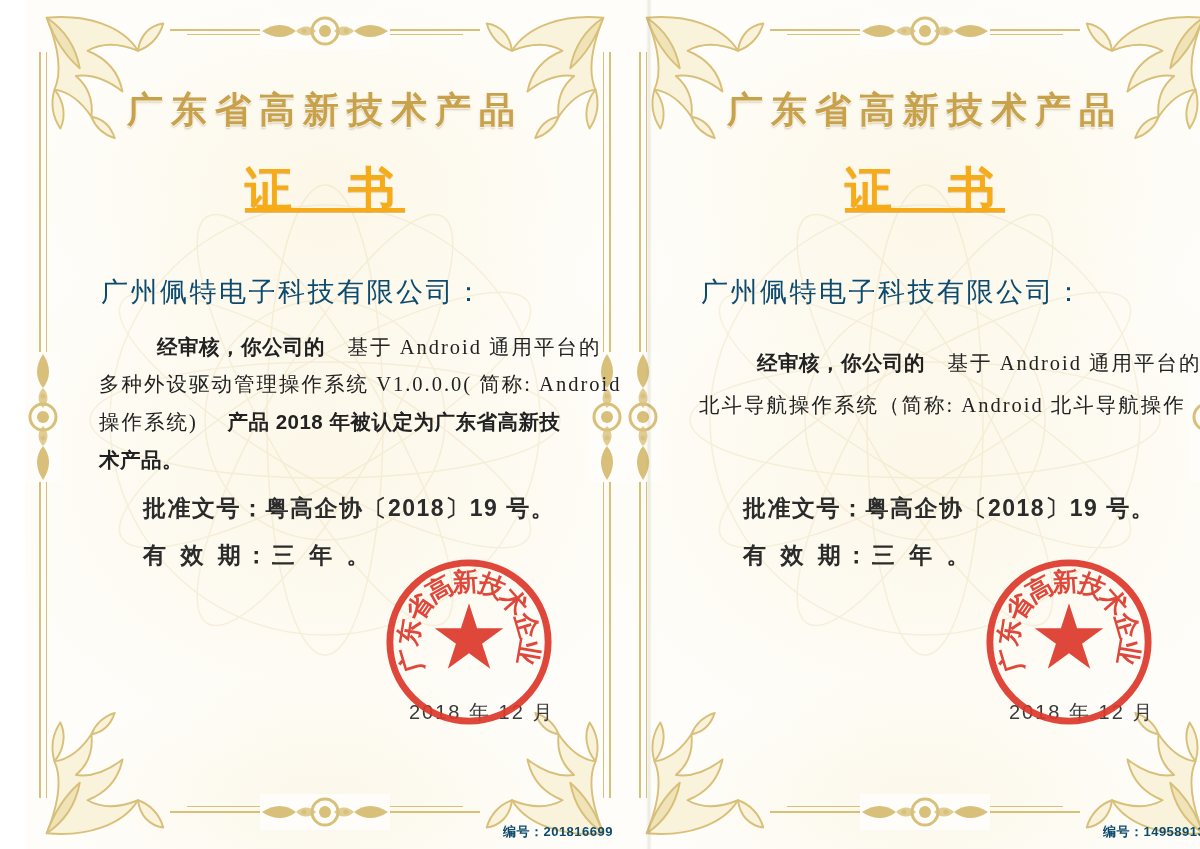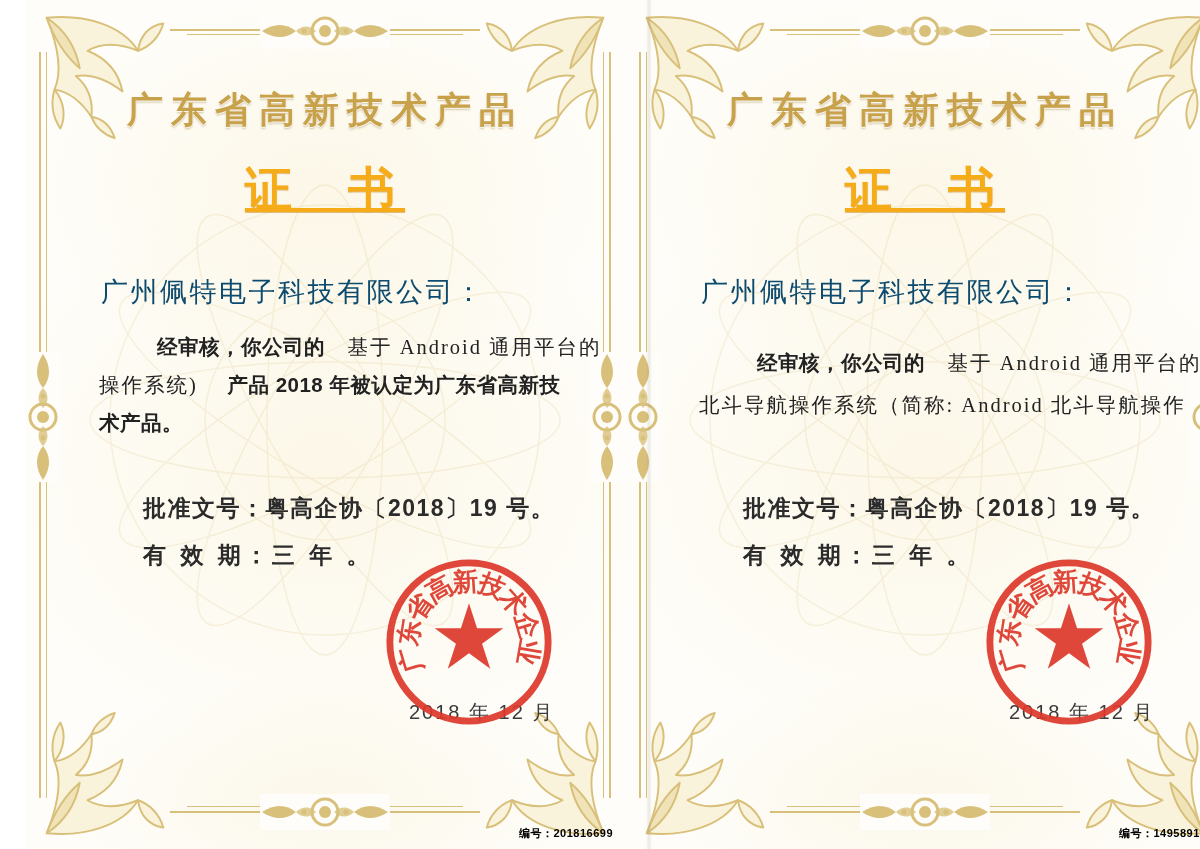--- a/index.html
+++ b/index.html
@@ -88,21 +88,21 @@
   .stamp{position:absolute;left:358px;top:556px;width:172px;height:172px;opacity:.92;z-index:2;}
   .stamp svg{width:100%;height:100%;display:block;}
   .date{
     position:absolute;left:384px;top:699px;z-index:1;
     font-family:"Liberation Sans", sans-serif;
     font-size:20px;color:#3b3b3b;letter-spacing:2px;white-space:nowrap;
   }
   .serial{
     position:absolute;right:12px;bottom:8px;
     font-family:"Liberation Sans", sans-serif;font-weight:bold;
-    font-size:11px;color:#000000;letter-spacing:.5px;white-space:nowrap;
+    font-size:13px;color:#0c4a6e;letter-spacing:.5px;white-space:nowrap;
   }
 </style>
 </head>
 <body>
 
 <svg width="0" height="0" style="position:absolute" aria-hidden="true">
   <defs>
     <symbol id="flourish" viewBox="0 0 140 140">
       <g stroke="#D8C07A" stroke-width="2" fill="#FAF3DC" stroke-linejoin="round">
         <path d="M10,10 C50,6 88,18 104,44 C84,36 66,36 52,44 C72,52 84,66 88,86 C70,72 54,68 40,70 C52,80 58,94 56,112 C44,94 32,86 18,84 C26,66 22,40 10,10 Z"></path>
@@ -195,20 +195,21 @@
         <use href="#medallion"></use>
       </svg>
     </span>
 
   <div class="title">广东省高新技术产品</div>
   <div class="subtitle">证  书</div>
   <div class="company">广州佩特电子科技有限公司：</div>
 
   <div class="body-block">
       <div class="body-line indent"><span class="hei">经审核，你公司的</span><span class="kai">　基于 Android 通用平台的</span></div>
+      <div class="body-line"><span class="kai">多种外设驱动管理操作系统 V1.0.0.0( 简称: Android</span></div>
       <div class="body-line"><span class="kai">操作系统)　 </span><span class="hei">产品 2018 年被认定为广东省高新技</span></div>
       <div class="body-line"><span class="hei">术产品。</span></div>
     </div>
 
   <div class="approval"><span>批准文号：</span><span>粤高企协〔2018〕19 号。</span></div>
   <div class="validity"><span>有 效 期：</span><span>三 年 。</span></div>
 
   <span class="stamp">
     <svg viewBox="0 0 200 200">
       <circle cx="100" cy="100" r="92" fill="none" stroke="#DD382B" stroke-width="8"></circle>

